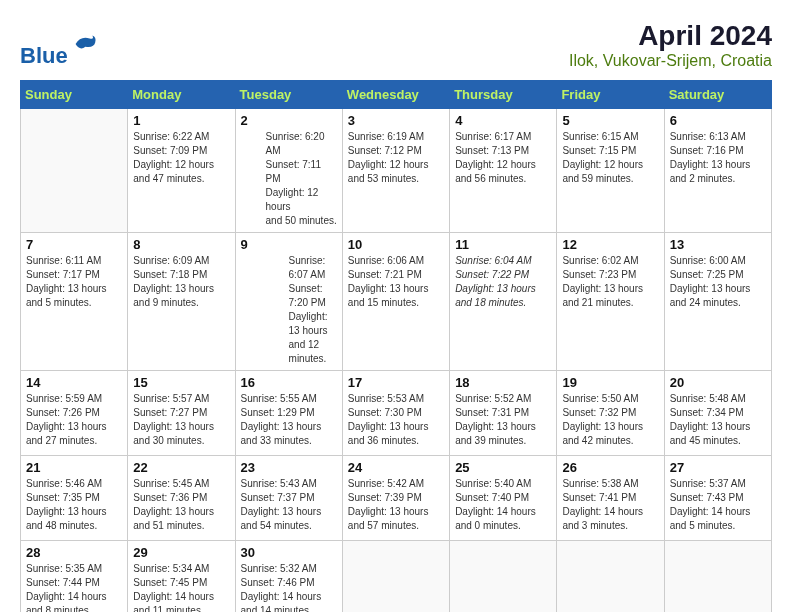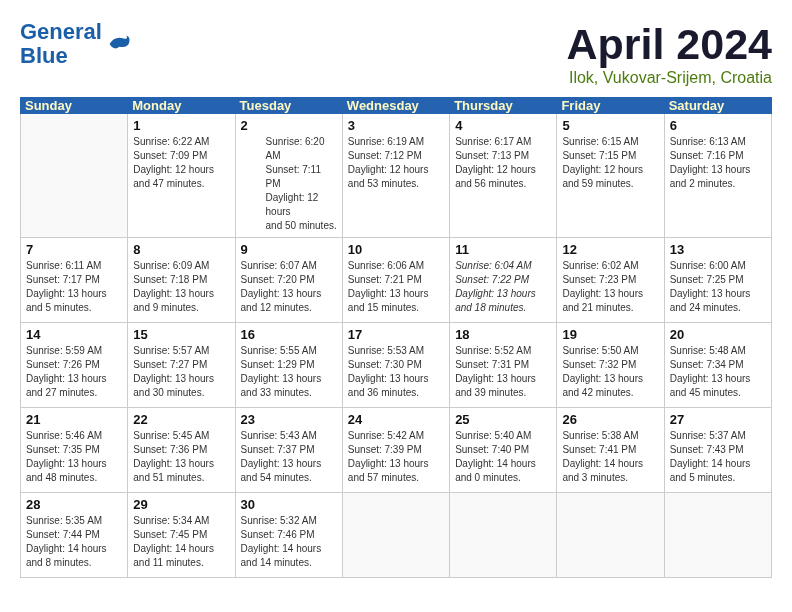--- a/index.html
+++ b/index.html
@@ -31,38 +31,38 @@
     }
     .logo-bird {
       width: 28px;
       height: 28px;
       margin-left: 2px;
     }
     .title-block {
       text-align: right;
     }
     .title-block h1 {
-      font-size: 43px;
+      font-size: 28px;
       font-weight: bold;
       color: #1a1a2e;
     }
     .title-block h2 {
       font-size: 16px;
       font-weight: normal;
       color: #4d7c0f;
     }
     .calendar {
       width: 100%;
       border-collapse: collapse;
       font-size: 11px;
     }
     .calendar th {
       background-color: #2563b0;
-      color: #fef9c3;
-      padding: 0 4px;
+      color: #bef264;
+      padding: 6px 4px;
       text-align: left;
       font-size: 13px;
       font-weight: bold;
       border: 1px solid #2563b0;
     }
     .calendar td {
       border: 1px solid #ccc;
       vertical-align: top;
       padding: 4px 5px;
       width: calc(100% / 7);
@@ -89,21 +89,21 @@
     }
   </style>
 </head>
 <body>
 
 <div class="header">
   <div class="logo">
     <div>
       <div style="display:flex;align-items:center;">
         <div class="logo-text">
-          <span>General</span><br>
+          <br>
           <span style="color:#1a5fa8">Blue</span>
         </div>
         <svg class="logo-bird" viewBox="0 0 40 40">
           <path d="M8 20 Q15 8 28 12 Q35 14 32 8 Q38 10 36 18 Q34 26 22 24 Q14 30 8 20Z" fill="#1a5fa8"></path>
         </svg>
       </div>
     </div>
   </div>
   <div class="title-block">
     <h1>April 2024</h1>
@@ -179,21 +179,21 @@
         </td>
         <td>
           <span class="day-number">8</span>
           <div class="day-info" style="white-space: pre-line;">Sunrise: 6:09 AM
 Sunset: 7:18 PM
 Daylight: 13 hours
 and 9 minutes.</div>
         </td>
         <td>
           <span class="day-number">9</span>
-          <div class="day-info" style="white-space: pre-line;">Sunrise: 6:07 AM
+          <div class="day-info" style="white-space: pre-line; margin-left: 48px;">Sunrise: 6:07 AM
 Sunset: 7:20 PM
 Daylight: 13 hours
 and 12 minutes.</div>
         </td>
         <td>
           <span class="day-number">10</span>
           <div class="day-info" style="white-space: pre-line;">Sunrise: 6:06 AM
 Sunset: 7:21 PM
 Daylight: 13 hours
 and 15 minutes.</div>

